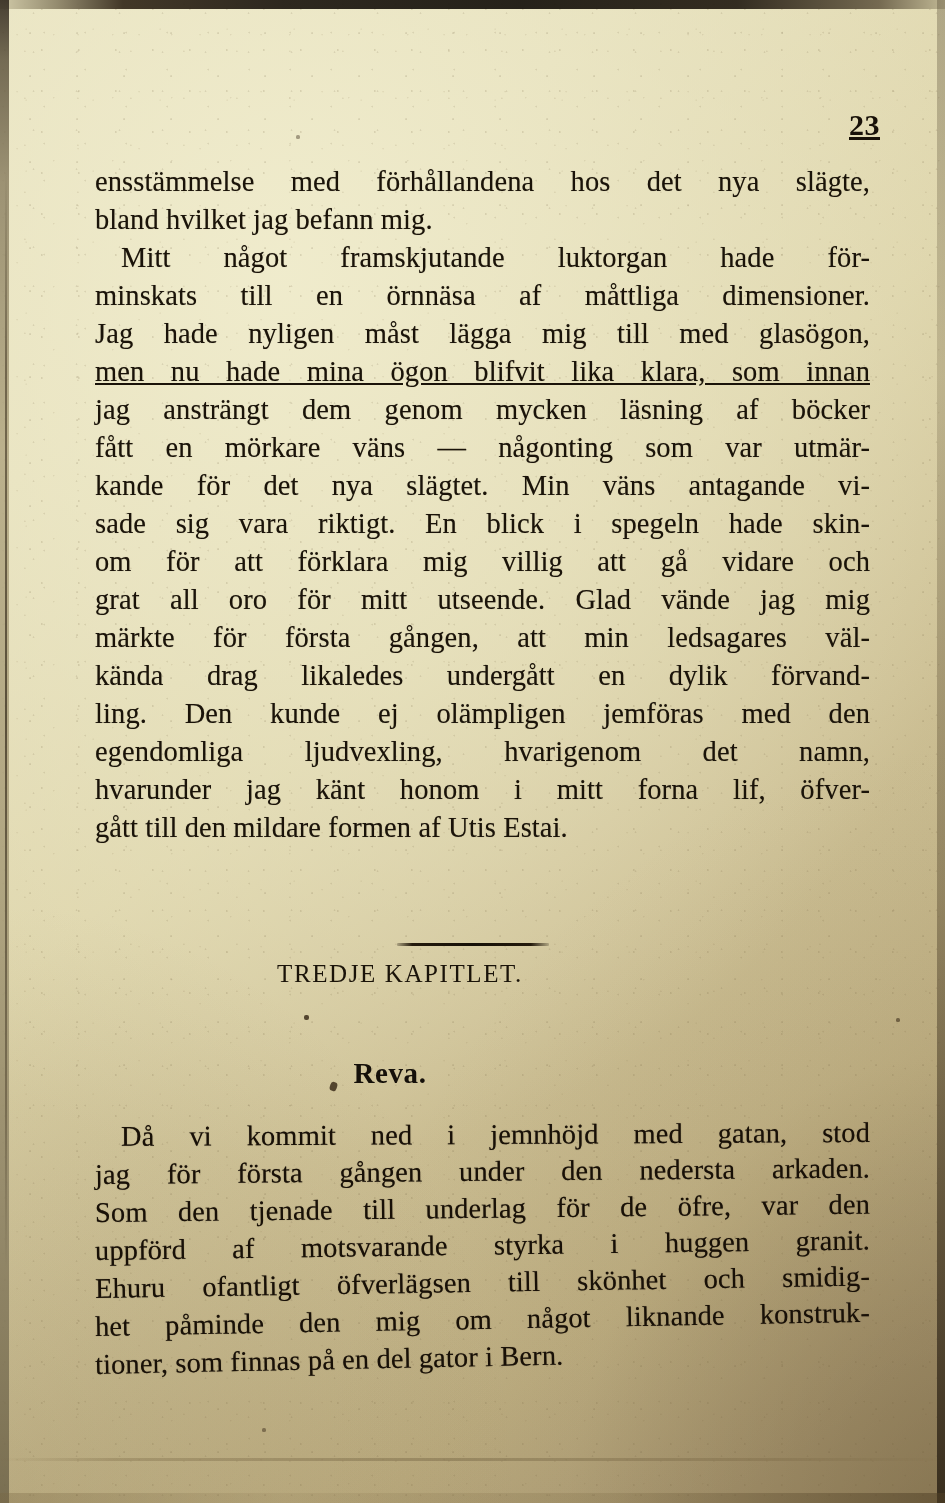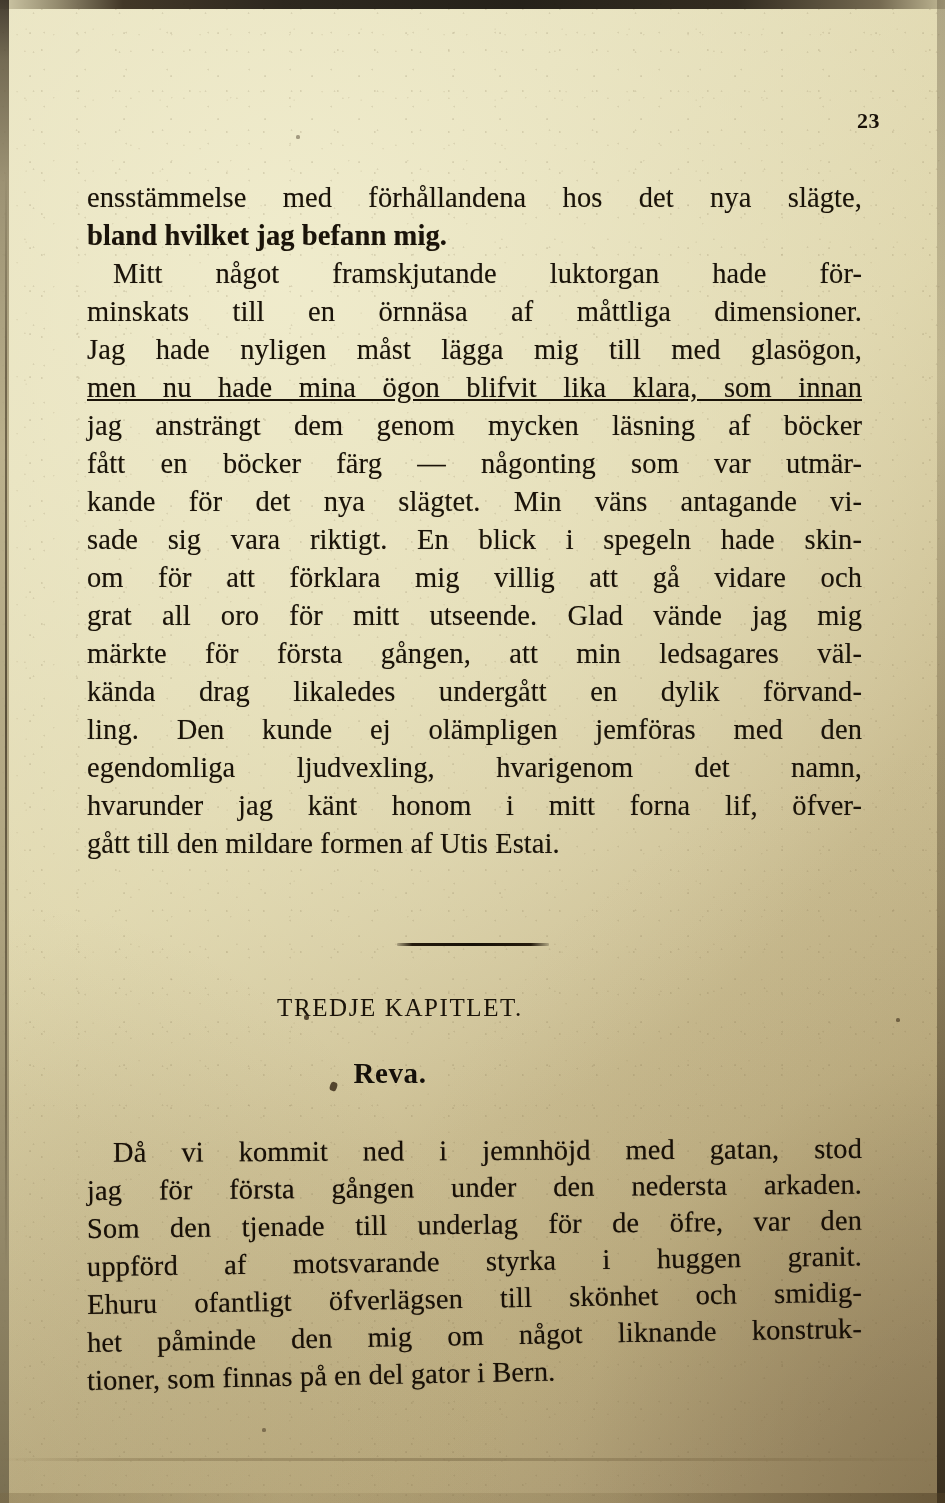--- a/index.html
+++ b/index.html
@@ -137,31 +137,31 @@
     position: absolute;
     inset: 0;
   }
 
   .folio {
     position: absolute;
     top: 108px;
     left: 0;
     width: 880px;
     text-align: right;
-    font-size: 22px;
+    font-size: 30px;
     font-weight: 700;
     letter-spacing: 0.5px;
     color: #181108;
+    text-decoration: underline;
   }
 
   .textblock {
     position: absolute;
-    left: 87px;
+    left: 95px;
     width: 775px;
-    margin-top: 16px;
   }
 
   .line {
     display: block;
     white-space: pre;
     font-size: 28.5px;
     line-height: 38px;
     letter-spacing: 0.1px;
     color: #1a1309;
     text-shadow: 0 0 0.7px rgba(30,22,10,0.40);
@@ -188,21 +188,21 @@
     width: 152px;
     height: 3px;
     background: linear-gradient(90deg,
       rgba(30,22,10,0.25) 0%, #241a0c 10%,
       #161007 50%, #241a0c 88%, rgba(30,22,10,0.20) 100%);
     border-radius: 1px;
   }
 
   .chapter-label {
     position: absolute;
-    top: 994px;
+    top: 960px;
     left: 0;
     width: 800px;
     text-align: center;
     font-size: 25px;
     letter-spacing: 1.6px;
     color: #1a1309;
   }
   .chapter-title {
     position: absolute;
     top: 1057px;
@@ -261,27 +261,27 @@
   <div class="edge-right"></div>
   <div class="edge-bottom"></div>
   <div class="crease"></div>
 
   <div class="content">
 
     <div class="folio">23</div>
 
     <div class="textblock" id="para-one">
       <span class="line just"><span style="display: inline;">ensstämmelse med förhållandena hos det nya slägte,</span></span>
-      <span class="line"><span style="display: inline; font-weight: bold;">bland hvilket jag befann mig.</span></span>
+      <span class="line"><span style="display: inline;">bland hvilket jag befann mig.</span></span>
       <span class="line just" style="padding-left: 26px; width: 749px;"><span style="display: inline;">Mitt något framskjutande luktorgan hade för-</span></span>
       <span class="line just"><span style="display: inline;">minskats till en örnnäsa af måttliga dimensioner.</span></span>
       <span class="line just"><span style="display: inline;">Jag hade nyligen måst lägga mig till med glasögon,</span></span>
       <span class="line just"><span style="display: inline; text-decoration: underline;">men nu hade mina ögon blifvit lika klara, som innan</span></span>
       <span class="line just"><span style="display: inline;">jag ansträngt dem genom mycken läsning af böcker</span></span>
-      <span class="line just"><span style="display: inline;">fått en böcker färg — någonting som var utmär-</span></span>
+      <span class="line just"><span style="display: inline;">fått en mörkare väns — någonting som var utmär-</span></span>
       <span class="line just"><span style="display: inline;">kande för det nya slägtet.  Min väns antagande vi-</span></span>
       <span class="line just"><span style="display: inline;">sade sig vara riktigt.  En blick i spegeln hade skin-</span></span>
       <span class="line just"><span style="display: inline;">om för att förklara mig villig att gå vidare och</span></span>
       <span class="line just"><span style="display: inline;">grat all oro för mitt utseende.  Glad vände jag mig</span></span>
       <span class="line just"><span style="display: inline;">märkte för första gången, att min ledsagares väl-</span></span>
       <span class="line just"><span style="display: inline;">kända drag likaledes undergått en dylik förvand-</span></span>
       <span class="line just"><span style="display: inline;">ling.  Den kunde ej olämpligen jemföras med den</span></span>
       <span class="line just"><span style="display: inline;">egendomliga ljudvexling, hvarigenom det namn,</span></span>
       <span class="line just"><span style="display: inline;">hvarunder jag känt honom i mitt forna lif, öfver-</span></span>
       <span class="line"><span style="display: inline;">gått till den mildare formen af Utis Estai.</span></span>

